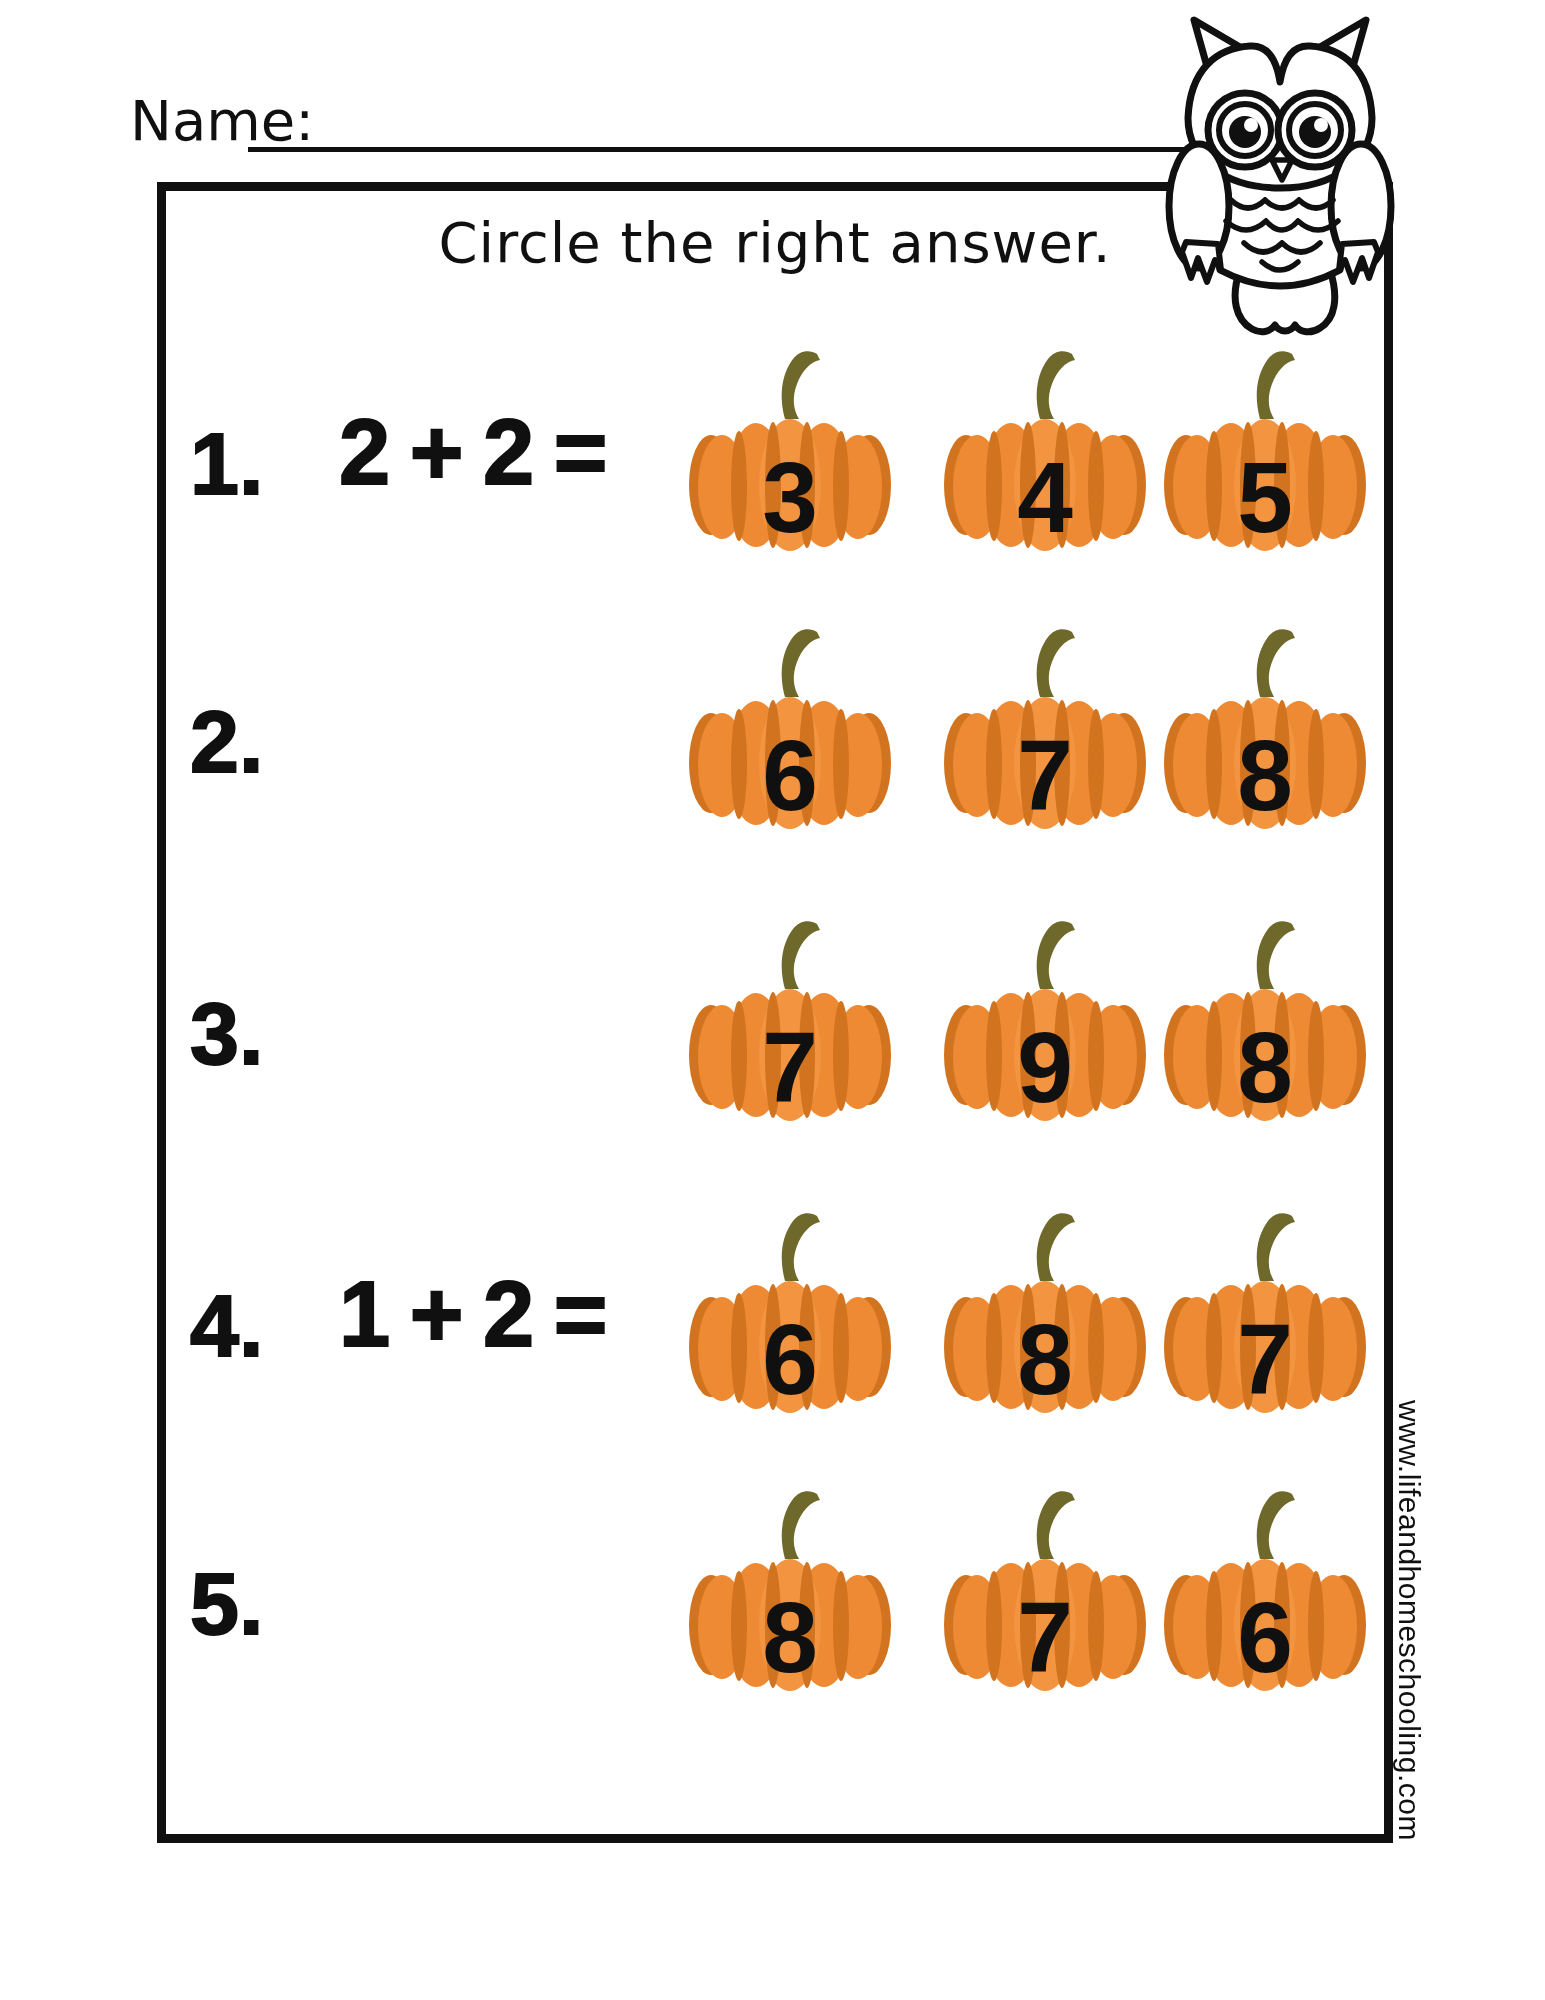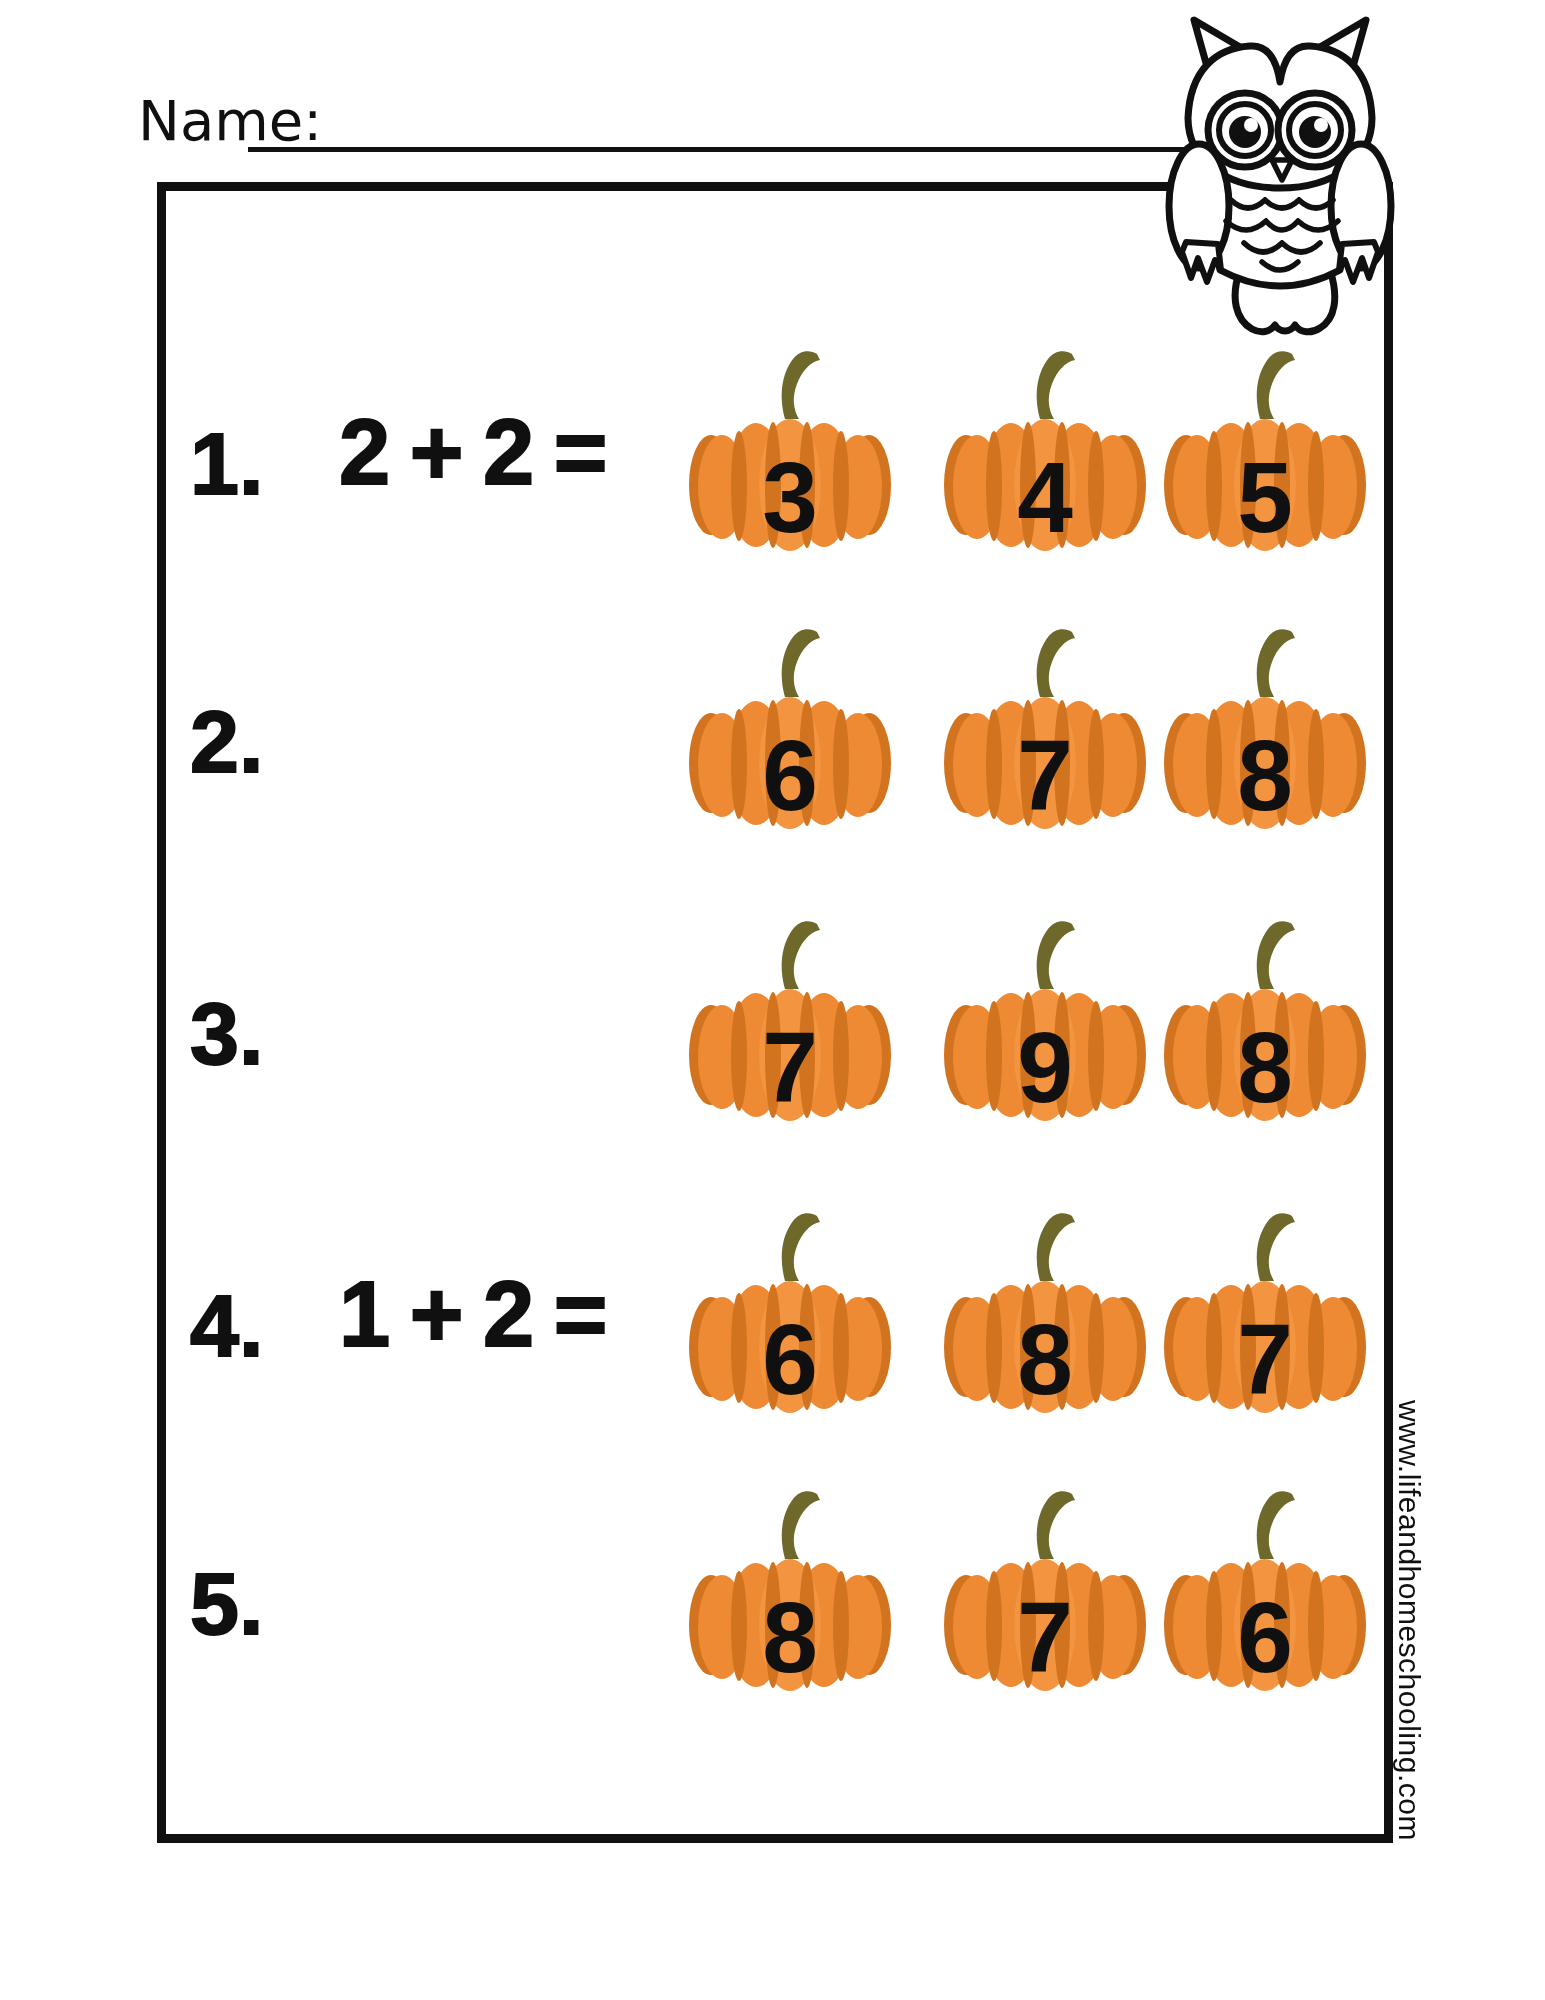--- a/index.html
+++ b/index.html
@@ -1,20 +1,20 @@
 <!DOCTYPE html>
 <html style="--ink: #101010; --pumpkin: #EE8A33; --pumpkin-lite: #F29440; --pumpkin-dark: #D2741F; --stem: #6F682B;"><head>
 <meta charset="utf-8">
 <style>
   html,body{margin:0;padding:0;background:#ffffff;}
   .sheet{position:relative;width:1545px;height:2000px;background:#fff;overflow:hidden;
          font-family:"Liberation Sans",sans-serif;color:var(--ink,#101010);}
 
   
-  .name-label{position:absolute;left:138px;top:88px;font:400 56px "DejaVu Sans",sans-serif;}
+  .name-label{position:absolute;left:130px;top:88px;font:400 56px "DejaVu Sans",sans-serif;}
   .name-line{position:absolute;left:248px;top:147px;width:1058px;height:5px;background:var(--ink,#101010);}
 
   
   .frame{position:absolute;left:157px;top:182px;width:1236px;height:1661px;
          border:9px solid var(--ink,#101010);box-sizing:border-box;}
 
   .title{position:absolute;left:157px;top:210px;width:1236px;text-align:center;
          font:400 56px "DejaVu Sans",sans-serif;letter-spacing:1px;}
 
   
@@ -92,20 +92,21 @@
       <circle cx="87" cy="122" r="26" stroke-width="6"></circle>
       <circle cx="157" cy="122" r="26" stroke-width="6"></circle>
       <circle cx="87" cy="124" r="16" fill="var(--ink,#101010)" stroke="none"></circle>
       <circle cx="157" cy="124" r="16" fill="var(--ink,#101010)" stroke="none"></circle>
       <circle cx="93" cy="117" r="7" fill="#ffffff" stroke="none"></circle>
       <circle cx="163" cy="117" r="7" fill="#ffffff" stroke="none"></circle>
       <path d="M114,152 L134,152 L124,172 Z" stroke-width="5.5"></path>
     </g>
   </svg>
 
+  <div class="title">Circle the right answer.</div>
 
   <div class="row r0">
     <span class="qnum">1.</span>
     <span class="equation">2 + 2 =</span>
     <div class="pumpkin c0">
       <svg class="pk" viewBox="0 0 210 210">
           <use href="#pumpkin-shape"></use>
         </svg>
       <div class="pnum">3</div>
     </div>

